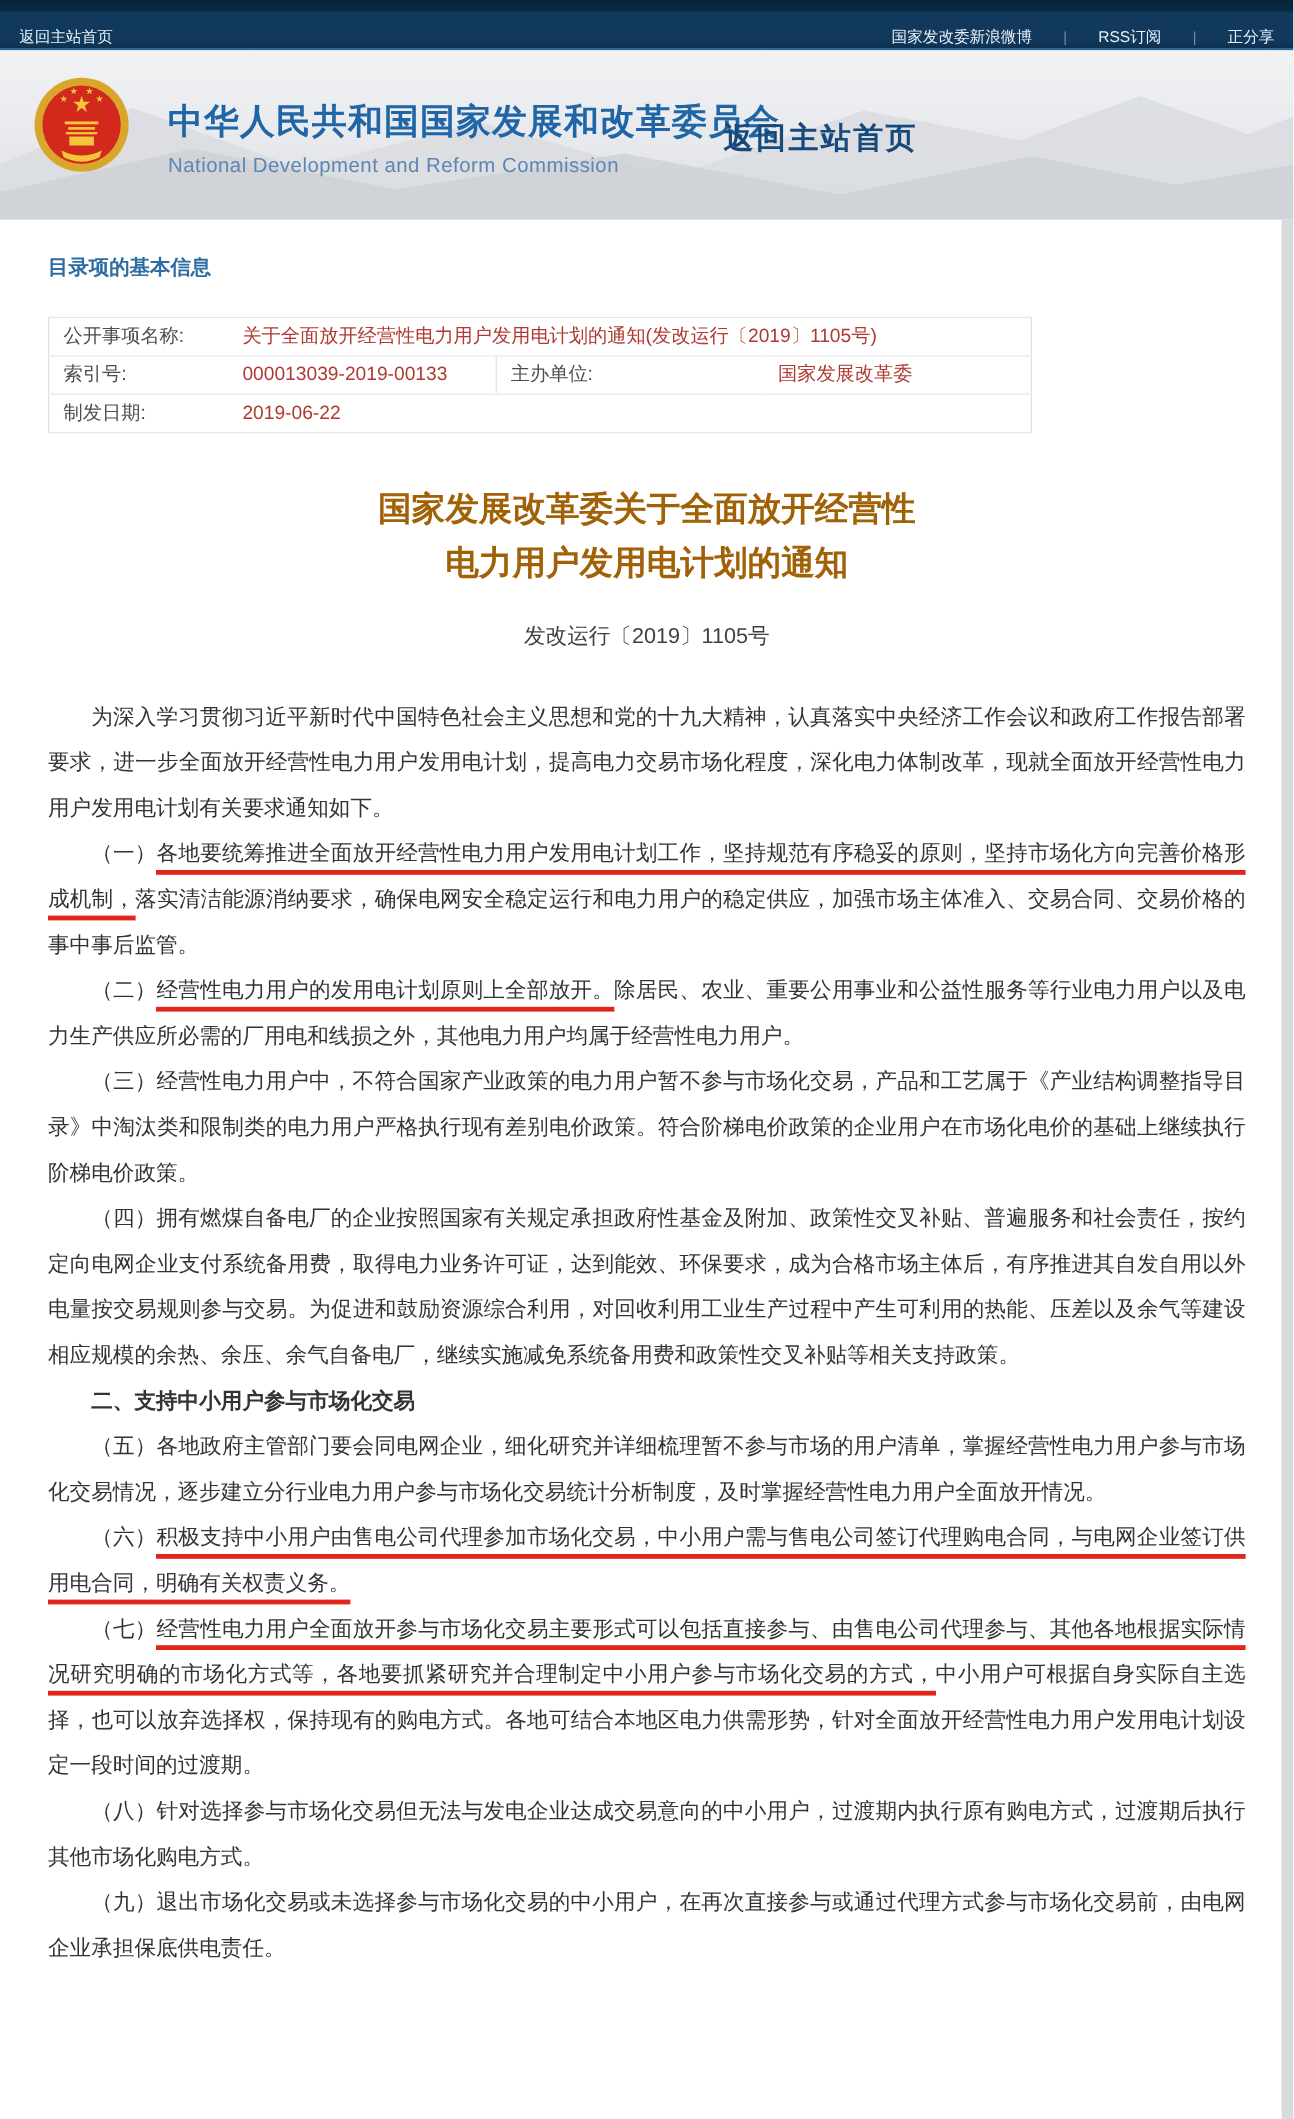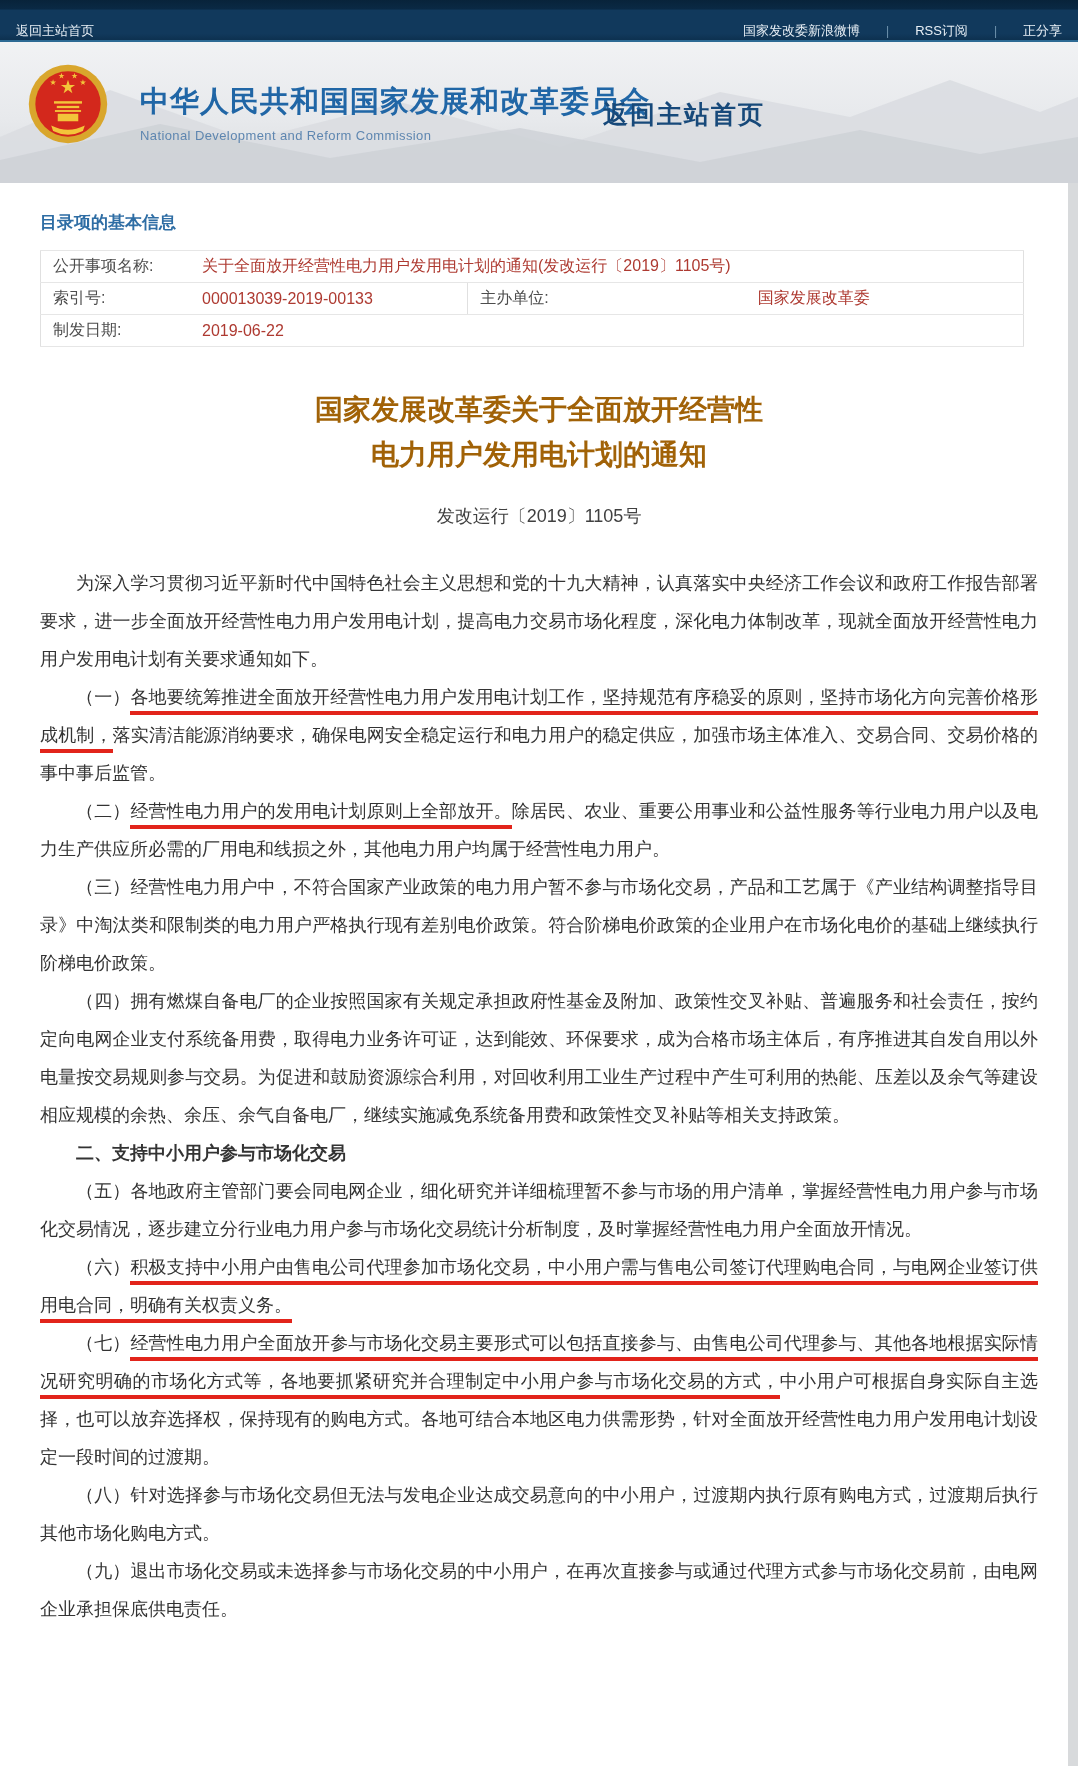--- a/index.html
+++ b/index.html
@@ -21,28 +21,28 @@
   
   .header{
     position:relative;height:141px;
     background:linear-gradient(180deg,#f1f2f4 0%,#e7e9ec 55%,#d9dcdf 100%);
     overflow:hidden;
   }
   .mountains{position:absolute;left:0;bottom:0;width:1078px;height:141px;}
   .emblem{position:absolute;left:26px;top:20px;width:84px;height:84px;}
   .org{position:absolute;left:140px;top:40px;}
   .org-cn{font-size:29px;font-weight:bold;color:#2066a6;letter-spacing:1px;}
-  .org-en{font-size:13px;color:#5e86b0;margin-top:6px;letter-spacing:0.4px;}
+  .org-en{font-size:17px;color:#5e86b0;margin-top:6px;letter-spacing:0.4px;}
   .gov-info{position:absolute;left:603px;top:56px;font-size:25px;font-weight:bold;color:#17497a;letter-spacing:2px;}
 
   
   .content{padding:0 40px;}
   .meta-heading{margin-top:28px;font-size:17px;font-weight:bold;color:#2e6da4;}
   .meta-table{
-    margin-top:16px;width:984px;border-collapse:collapse;table-layout:fixed;
+    margin-top:30px;width:820px;border-collapse:collapse;table-layout:fixed;
     font-size:16px;border:1px solid #e0e0e0;
   }
   .meta-table td{height:31px;padding:0 0 0 12px;border-top:1px solid #e6e6e6;border-bottom:1px solid #e6e6e6;vertical-align:middle;}
   .meta-table td.lbl{color:#4d4d4d;}
   .meta-table td.val{color:#ae3a31;}
   .meta-table td.divider{border-left:1px solid #e0e0e0;}
   .col-l1{width:137px;} .col-v1{width:448px;} .col-l2{width:105px;}
 
   .doc-title{margin-top:40px;text-align:center;font-size:28px;font-weight:bold;color:#a16207;line-height:1.62;}
   .doc-number{margin-top:26px;text-align:center;font-size:18px;color:#404040;}

